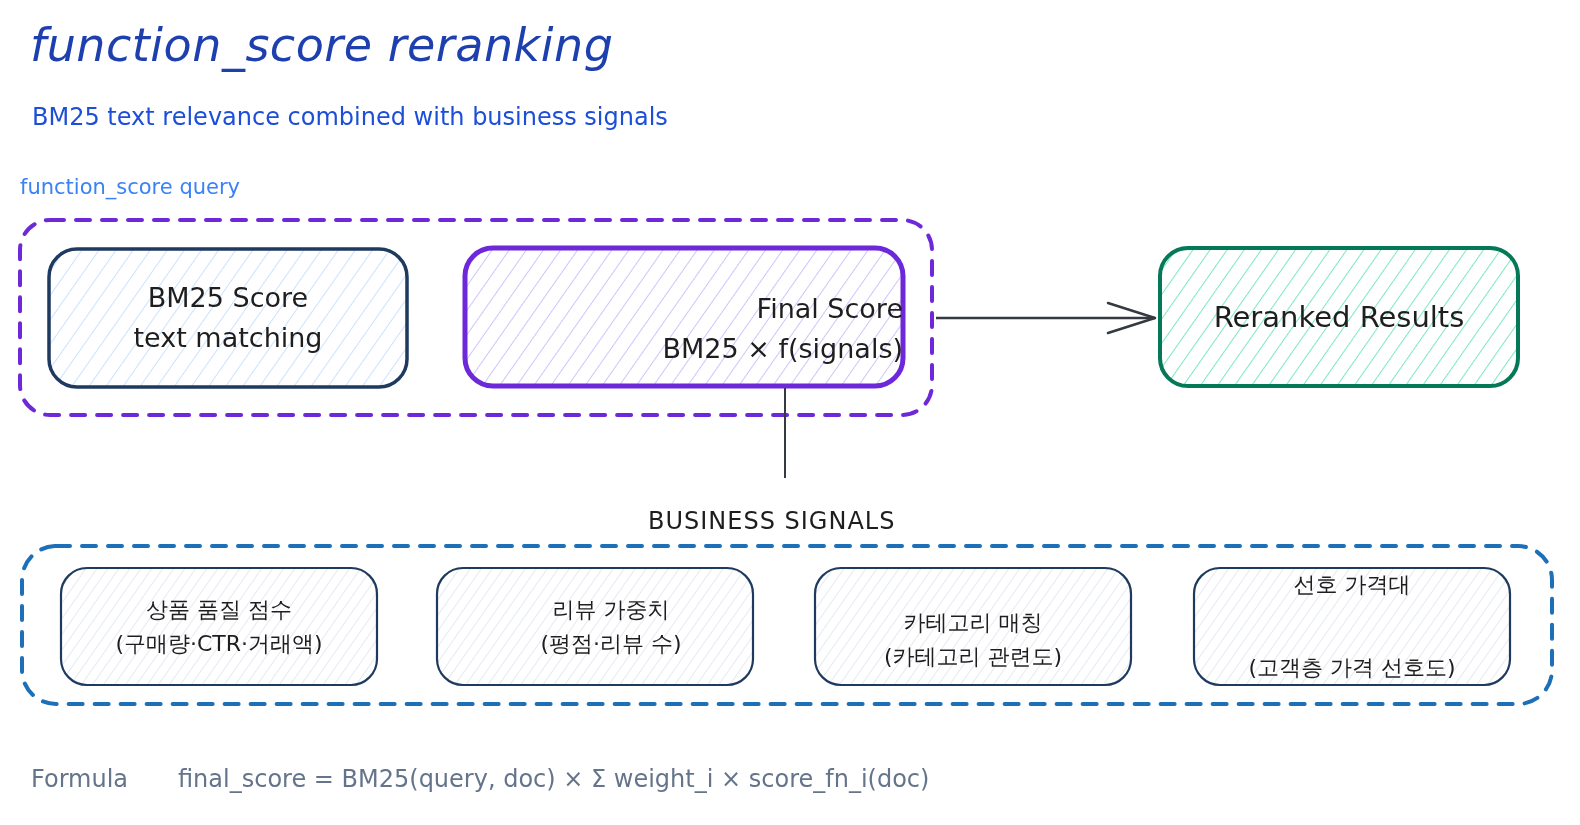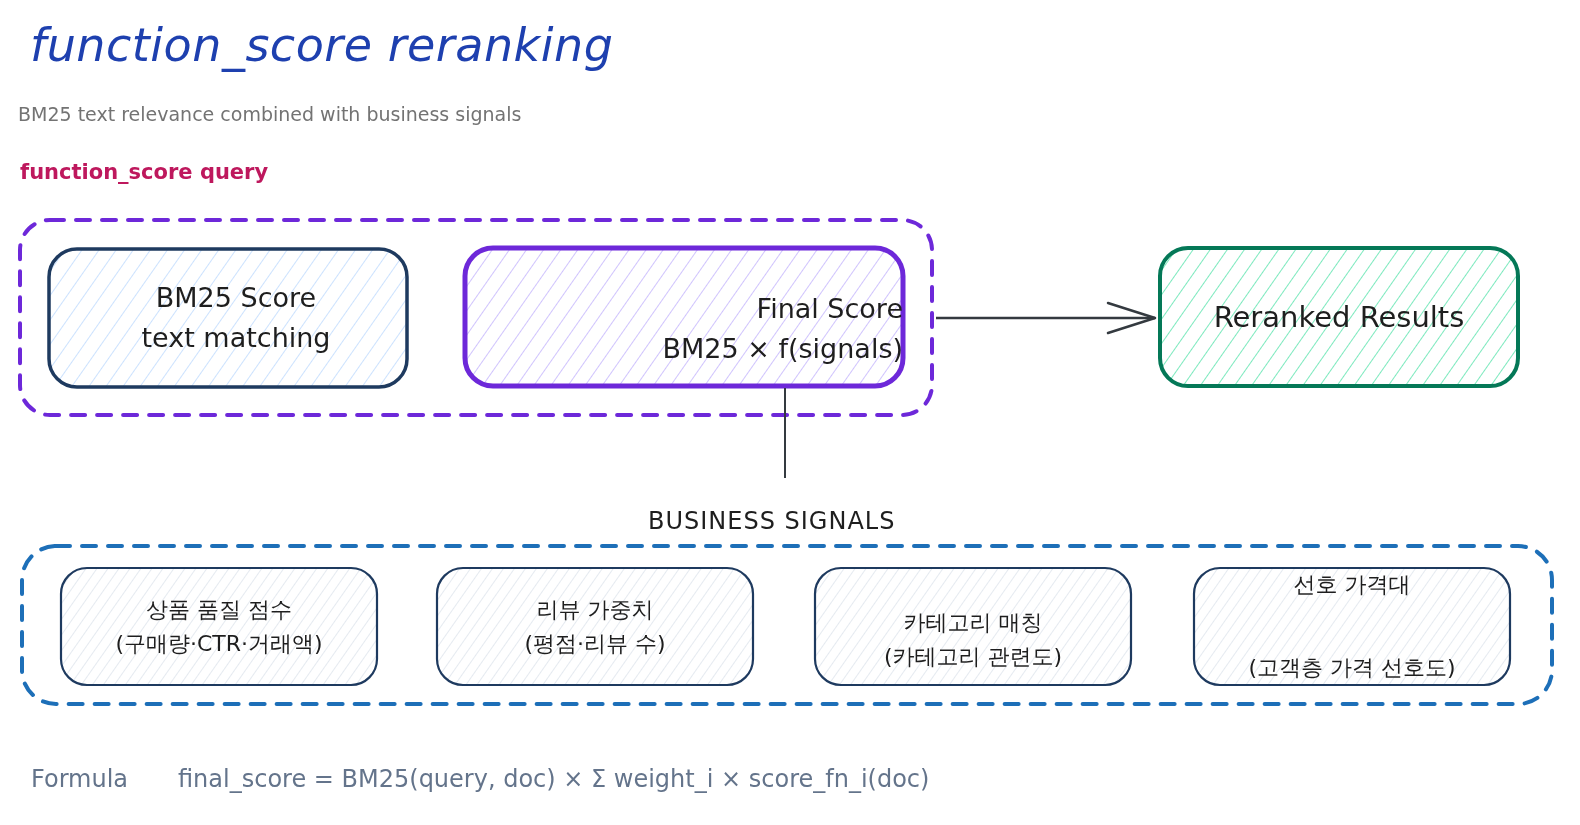--- a/index.html
+++ b/index.html
@@ -1,21 +1,21 @@
 <!DOCTYPE html>
 <html><head>
   <meta charset="utf-8">
   <style>
     html, body { margin: 0; padding: 0; background: #ffffff; }
     body { width: 1580px; height: 825px; position: relative; overflow: hidden;
            font-family: "DejaVu Sans", sans-serif; color: #1e1e1e; }
     .abs { position: absolute; }
     #title { left: 30px; top: 18px; font-size: 46px; color: #1e40af; letter-spacing: 0.5px; white-space: nowrap; font-style: italic; }
-    #subtitle { left: 18px; top: 103px; font-size: 19px; color: #737373; white-space: nowrap; }
-    #group-label { left: 20px; top: 160px; font-size: 21px; color: #be185d; white-space: nowrap; font-weight: bold; }
+    #subtitle { left: 32px; top: 103px; font-size: 24px; color: #1d4ed8; white-space: nowrap; }
+    #group-label { left: 20px; top: 175px; font-size: 21px; color: #3b82f6; white-space: nowrap; }
     #signals-label { left: 648px; top: 490px; font-size: 24px; letter-spacing: 1px; color: #1e1e1e; white-space: nowrap; margin-top: 17px; }
     #formula-label { left: 31px; top: 765px; font-size: 24px; color: #64748b; white-space: nowrap; }
     #formula-text { left: 178px; top: 765px; font-size: 24px; color: #64748b; white-space: nowrap; }
     svg#canvas { position: absolute; left: 0; top: 0; }
     .node-text { position: absolute; display: flex; flex-direction: column; align-items: center; justify-content: center; text-align: center; }
     .node-text span { display: block; white-space: nowrap; }
     .top-node span { font-size: 27px; line-height: 40px; color: #1e1e1e; }
     .sig-node span { font-size: 22px; line-height: 34px; color: #1e1e1e; }
   </style>
 </head>
@@ -55,39 +55,39 @@
   <line x1="785" y1="388" x2="785" y2="478" stroke="#343a40" stroke-width="2"></line>
 
   <rect x="22" y="546" width="1530" height="158" rx="34" ry="34" fill="none" stroke="#1d6fb8" stroke-width="4" stroke-dasharray="14 12" stroke-linecap="round"></rect>
 
   <rect x="61" y="568" width="316" height="117" rx="26" ry="26" fill="url(#hatch-gray)" stroke="#1e3a5f" stroke-width="2.2"></rect>
   <rect x="437" y="568" width="316" height="117" rx="26" ry="26" fill="url(#hatch-gray)" stroke="#1e3a5f" stroke-width="2.2"></rect>
   <rect x="815" y="568" width="316" height="117" rx="26" ry="26" fill="url(#hatch-gray)" stroke="#1e3a5f" stroke-width="2.2"></rect>
   <rect x="1194" y="568" width="316" height="117" rx="26" ry="26" fill="url(#hatch-gray)" stroke="#1e3a5f" stroke-width="2.2"></rect>
 </svg>
 
-<div class="node-text top-node" style="left:49px;top:249px;width:358px;height:138px;padding-left:8px;">
+<div class="node-text top-node" style="left:49px;top:249px;width:358px;height:138px;">
   <span>BM25 Score</span>
   <span>text matching</span>
 </div>
 <div class="node-text top-node" style="left:465px;top:260px;width:438px;height:138px;align-items:flex-end;">
   <span>Final Score</span>
   <span>BM25 × f(signals)</span>
 </div>
 <div class="node-text top-node" style="left:1160px;top:248px;width:358px;height:138px;">
   <span style="font-size:29px;">Reranked Results</span>
 </div>
 
 <div id="signals-label" class="abs">BUSINESS SIGNALS</div>
 
 <div class="node-text sig-node" style="left:61px;top:568px;width:316px;height:117px;border-radius:11px;">
   <span>상품 품질 점수</span>
   <span>(구매량·CTR·거래액)</span>
 </div>
-<div class="node-text sig-node" style="left:437px;top:568px;width:316px;height:117px;">
+<div class="node-text sig-node" style="left:437px;top:568px;width:316px;height:117px;padding-left:16px;">
   <span>리뷰 가중치</span>
   <span>(평점·리뷰 수)</span>
 </div>
 <div class="node-text sig-node" style="left:815px;top:568px;width:316px;height:144px;">
   <span>카테고리 매칭</span>
   <span>(카테고리 관련도)</span>
 </div>
 <div class="node-text sig-node" style="left:1194px;top:568px;width:316px;height:117px;justify-content:space-between;">
   <span>선호 가격대</span>
   <span>(고객층 가격 선호도)</span>

